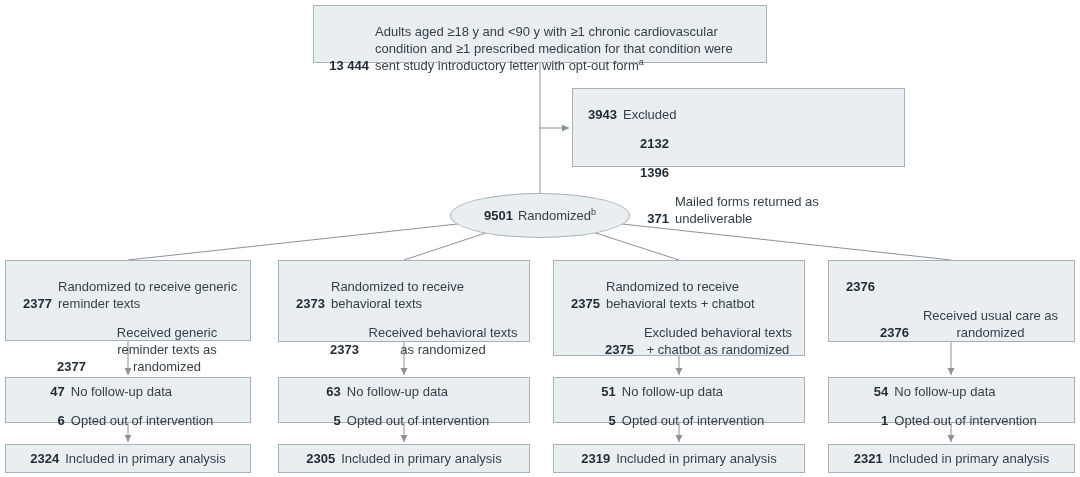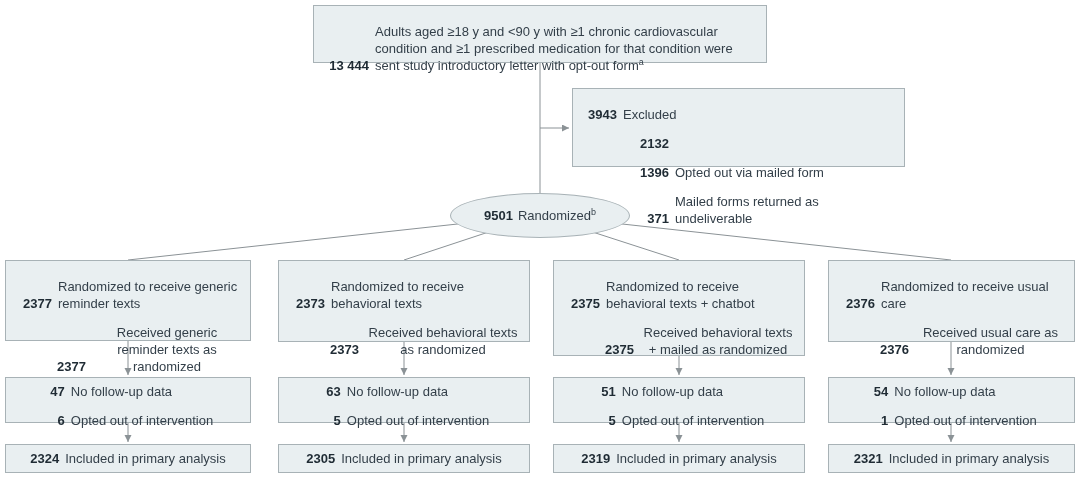--- a/index.html
+++ b/index.html
@@ -93,21 +93,20 @@
   <div class="box" style="left:572px;top:88px;width:333px;height:79px;">
     <div class="row excl-main">
       <span class="num">3943</span>
       <span class="txt">Excluded</span>
     </div>
     <div class="row excl-sub">
       <span class="num">2132</span>
     </div>
     <div class="row excl-sub">
       <span class="num">1396</span>
-      <span class="txt">Opted out via mailed form</span>
     </div>
     <div class="row excl-sub">
       <span class="num">371</span>
       <span class="txt">Mailed forms returned as undeliverable</span>
     </div>
   </div>
 
   <div class="ellipse" style="left:450px;top:193px;width:180px;height:45px;">
     <span class="num">9501</span>
     <span><span>Randomized</span><span class="sup">b</span></span>
@@ -167,21 +166,21 @@
     <span class="txt">Included in primary analysis</span>
   </div>
 
   <div class="box" style="left:553px;top:260px;width:252px;height:96px;">
     <div class="row arm-main">
       <span class="num">2375</span>
       <span class="txt">Randomized to receive behavioral texts + chatbot</span>
     </div>
     <div class="row arm-sub">
       <span class="num">2375</span>
-      <span class="txt">Received behavioral texts + mailed as randomized</span>
+      <span class="txt">Excluded behavioral texts + chatbot as randomized</span>
     </div>
   </div>
   <div class="box fu" style="left:553px;top:377px;width:252px;height:46px;">
     <div class="fu-inner">
       <div class="row">
         <span class="num">51</span>
         <span class="txt">No follow-up data</span>
       </div>
       <div class="row">
         <span class="num">5</span>
@@ -190,21 +189,20 @@
     </div>
   </div>
   <div class="box an" style="left:553px;top:444px;width:252px;height:29px;">
     <span class="num">2319</span>
     <span class="txt">Included in primary analysis</span>
   </div>
 
   <div class="box" style="left:828px;top:260px;width:247px;height:82px;">
     <div class="row arm-main">
       <span class="num">2376</span>
-      <span class="txt">Randomized to receive usual care</span>
     </div>
     <div class="row arm-sub">
       <span class="num">2376</span>
       <span class="txt">Received usual care as randomized</span>
     </div>
   </div>
   <div class="box fu" style="left:828px;top:377px;width:247px;height:46px;">
     <div class="fu-inner">
       <div class="row">
         <span class="num">54</span>

